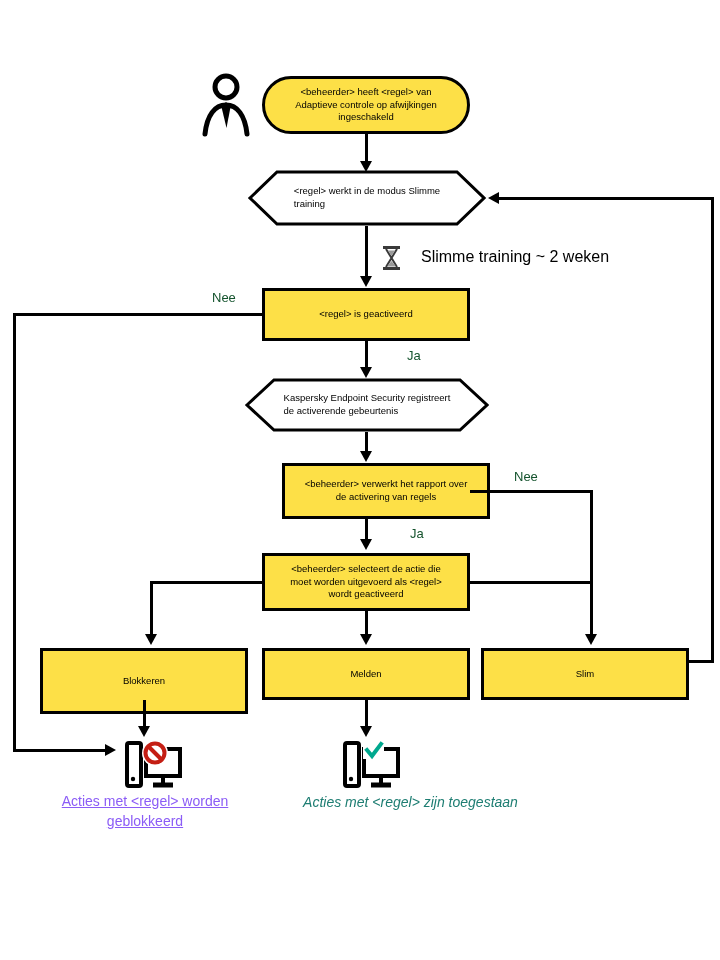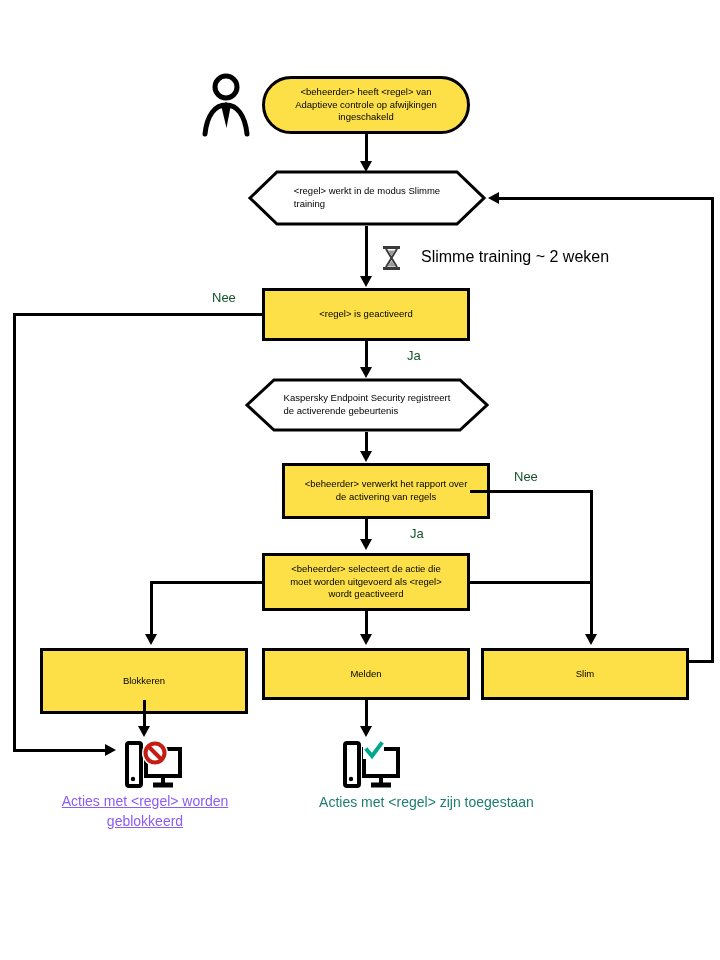--- a/index.html
+++ b/index.html
@@ -153,15 +153,15 @@
     <line x1="39" y1="36" x2="39" y2="43" stroke="#000" stroke-width="4"></line>
     <line x1="29" y1="45" x2="49" y2="45" stroke="#000" stroke-width="5"></line>
     <g>
       <rect x="21" y="2" width="21" height="17" fill="#fff"></rect>
       <path d="M25,10 L30,16 L39,4" fill="none" stroke="#00a88e" stroke-width="4" stroke-linecap="square"></path>
     </g>
   </svg>
 
   <div class="result blocked" style="left:30px;top:791px;width:230px;">Acties met &lt;regel&gt; worden
 geblokkeerd</div>
-  <div class="result allowed" style="left:284px;top:792px;width:285px;">Acties met &lt;regel&gt; zijn toegestaan</div>
+  <div class="result allowed" style="left:268px;top:792px;width:285px;font-style:italic;">Acties met &lt;regel&gt; zijn toegestaan</div>
 
 </div>
 
 </body></html>

